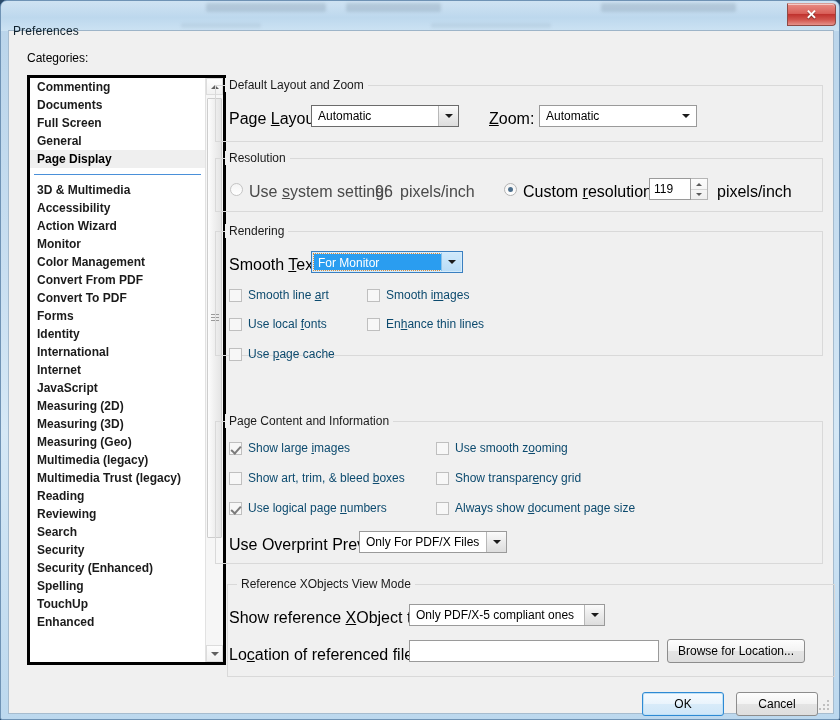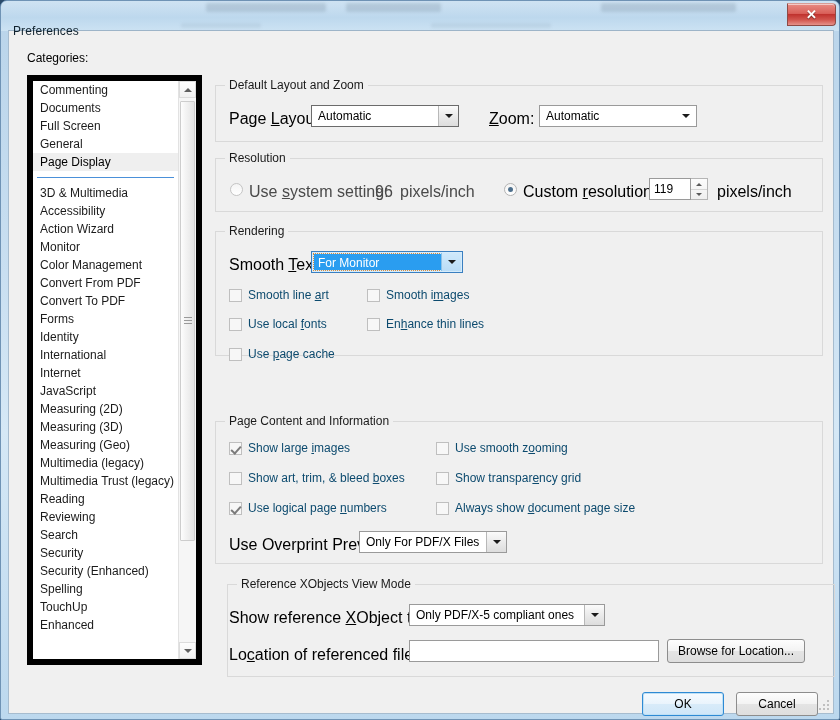--- a/index.html
+++ b/index.html
@@ -97,25 +97,26 @@
   }
 
   
   #cat-label {
     position: absolute; left: 18px; top: 20px;
     font-size: 12px; color: #000;
   }
   #cat-list {
     position: absolute;
     left: 18px; top: 44px;
-    width: 175px; height: 590px;
+    width: 199px; height: 590px;
     box-sizing: border-box;
     background: #fff;
-    border: 6px solid #000000;
+    border: 3px solid #000000;
     overflow: hidden;
+    font-weight: bold;
   }
   #cat-inner {
     position: absolute;
     left: 0; top: 0; right: 18px; bottom: 0;
     overflow: hidden;
   }
   .cat-item {
     height: 18px;
     line-height: 18px;
     padding-left: 7px;

